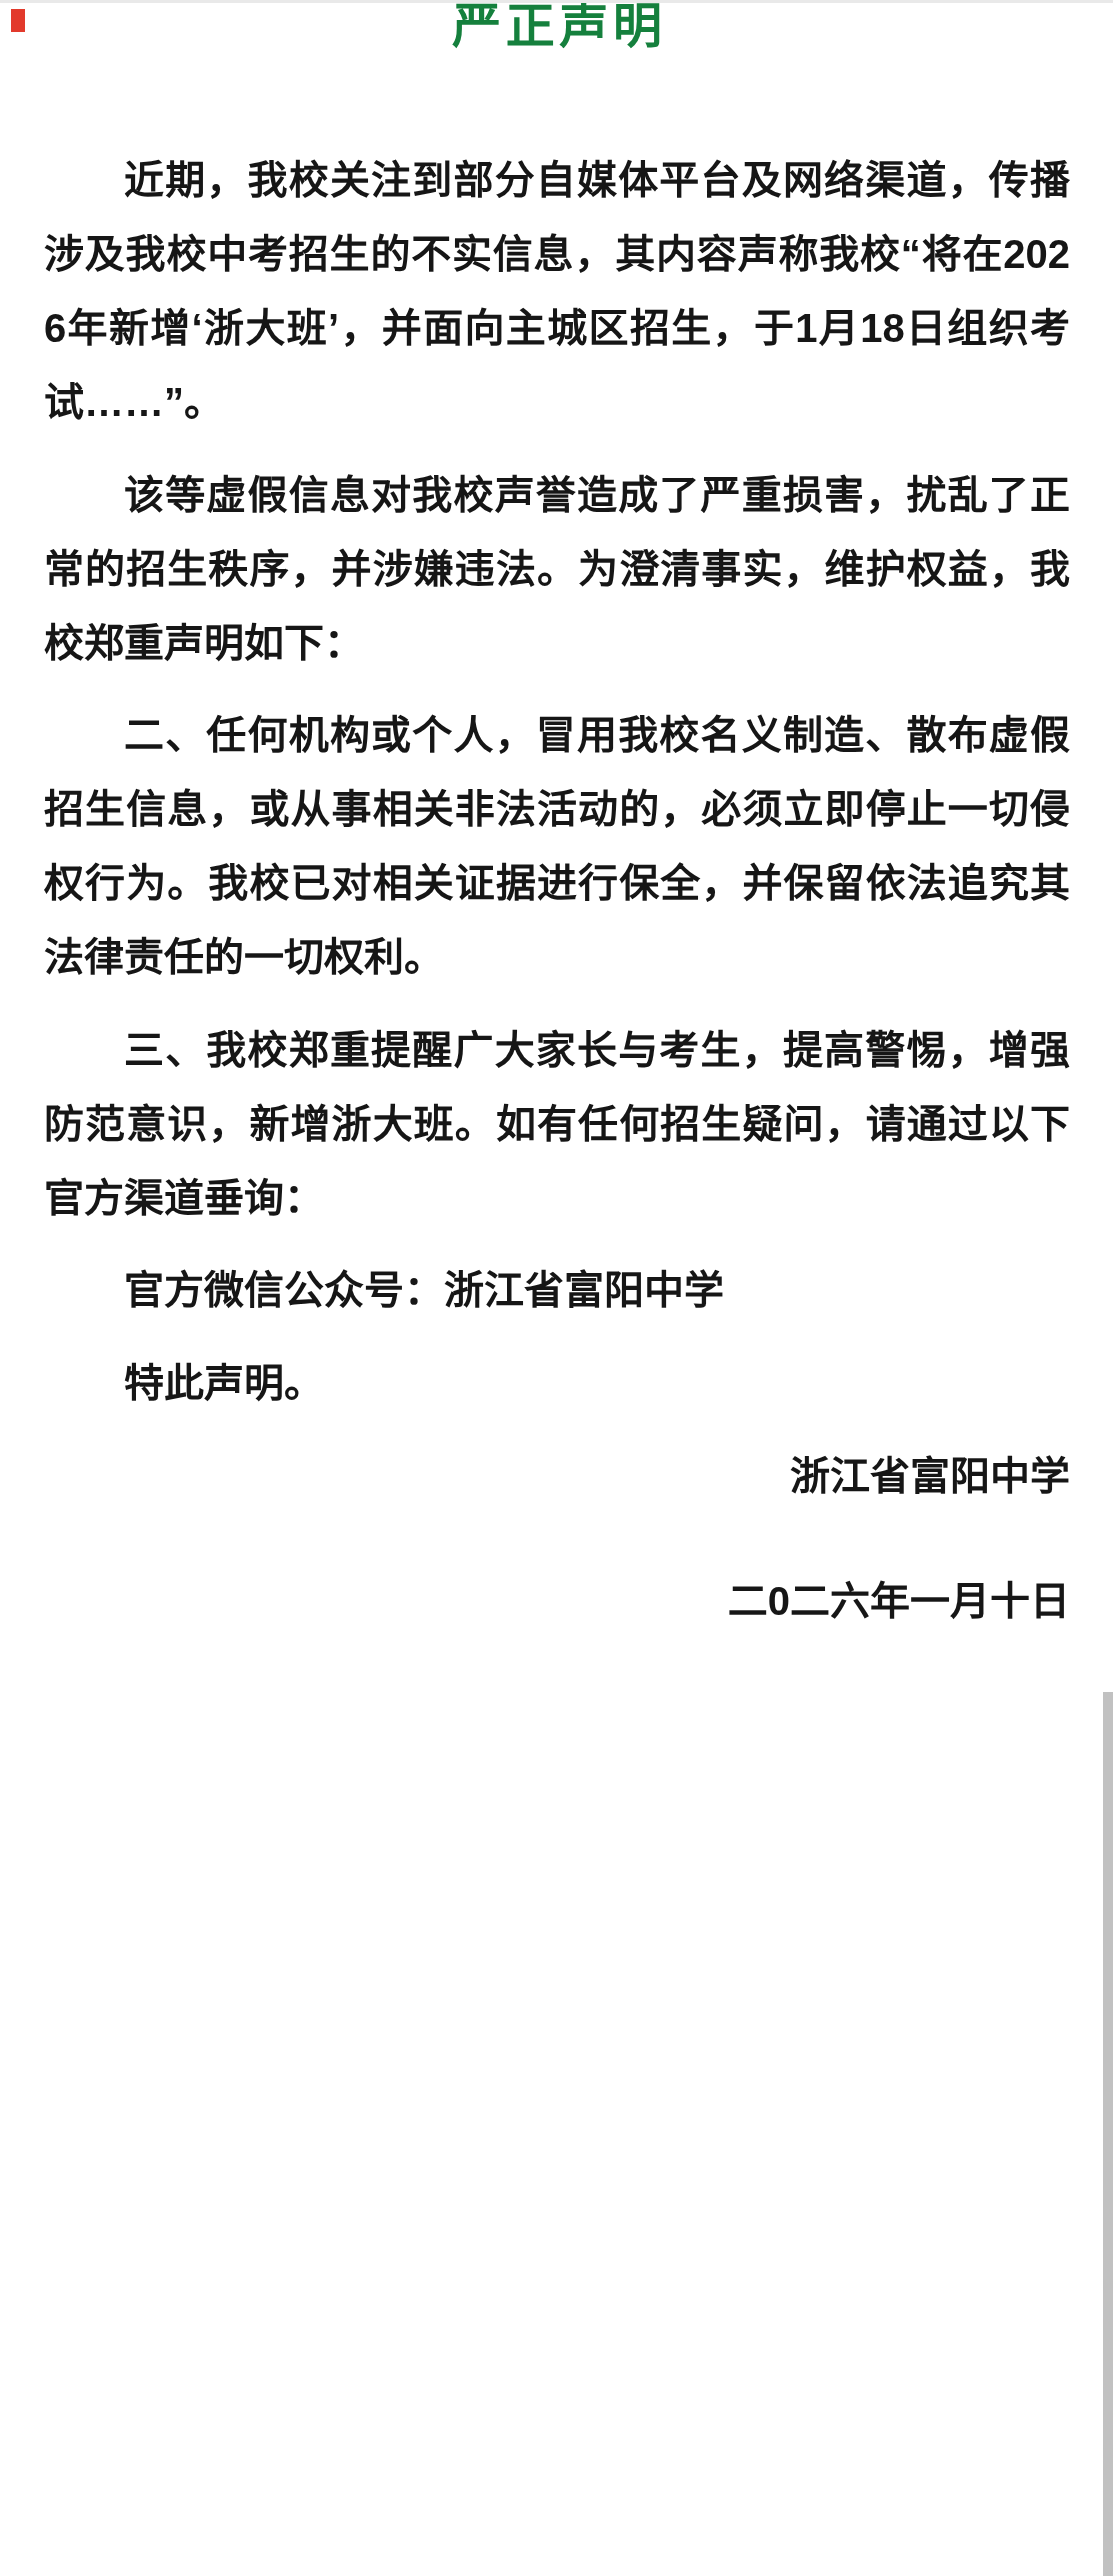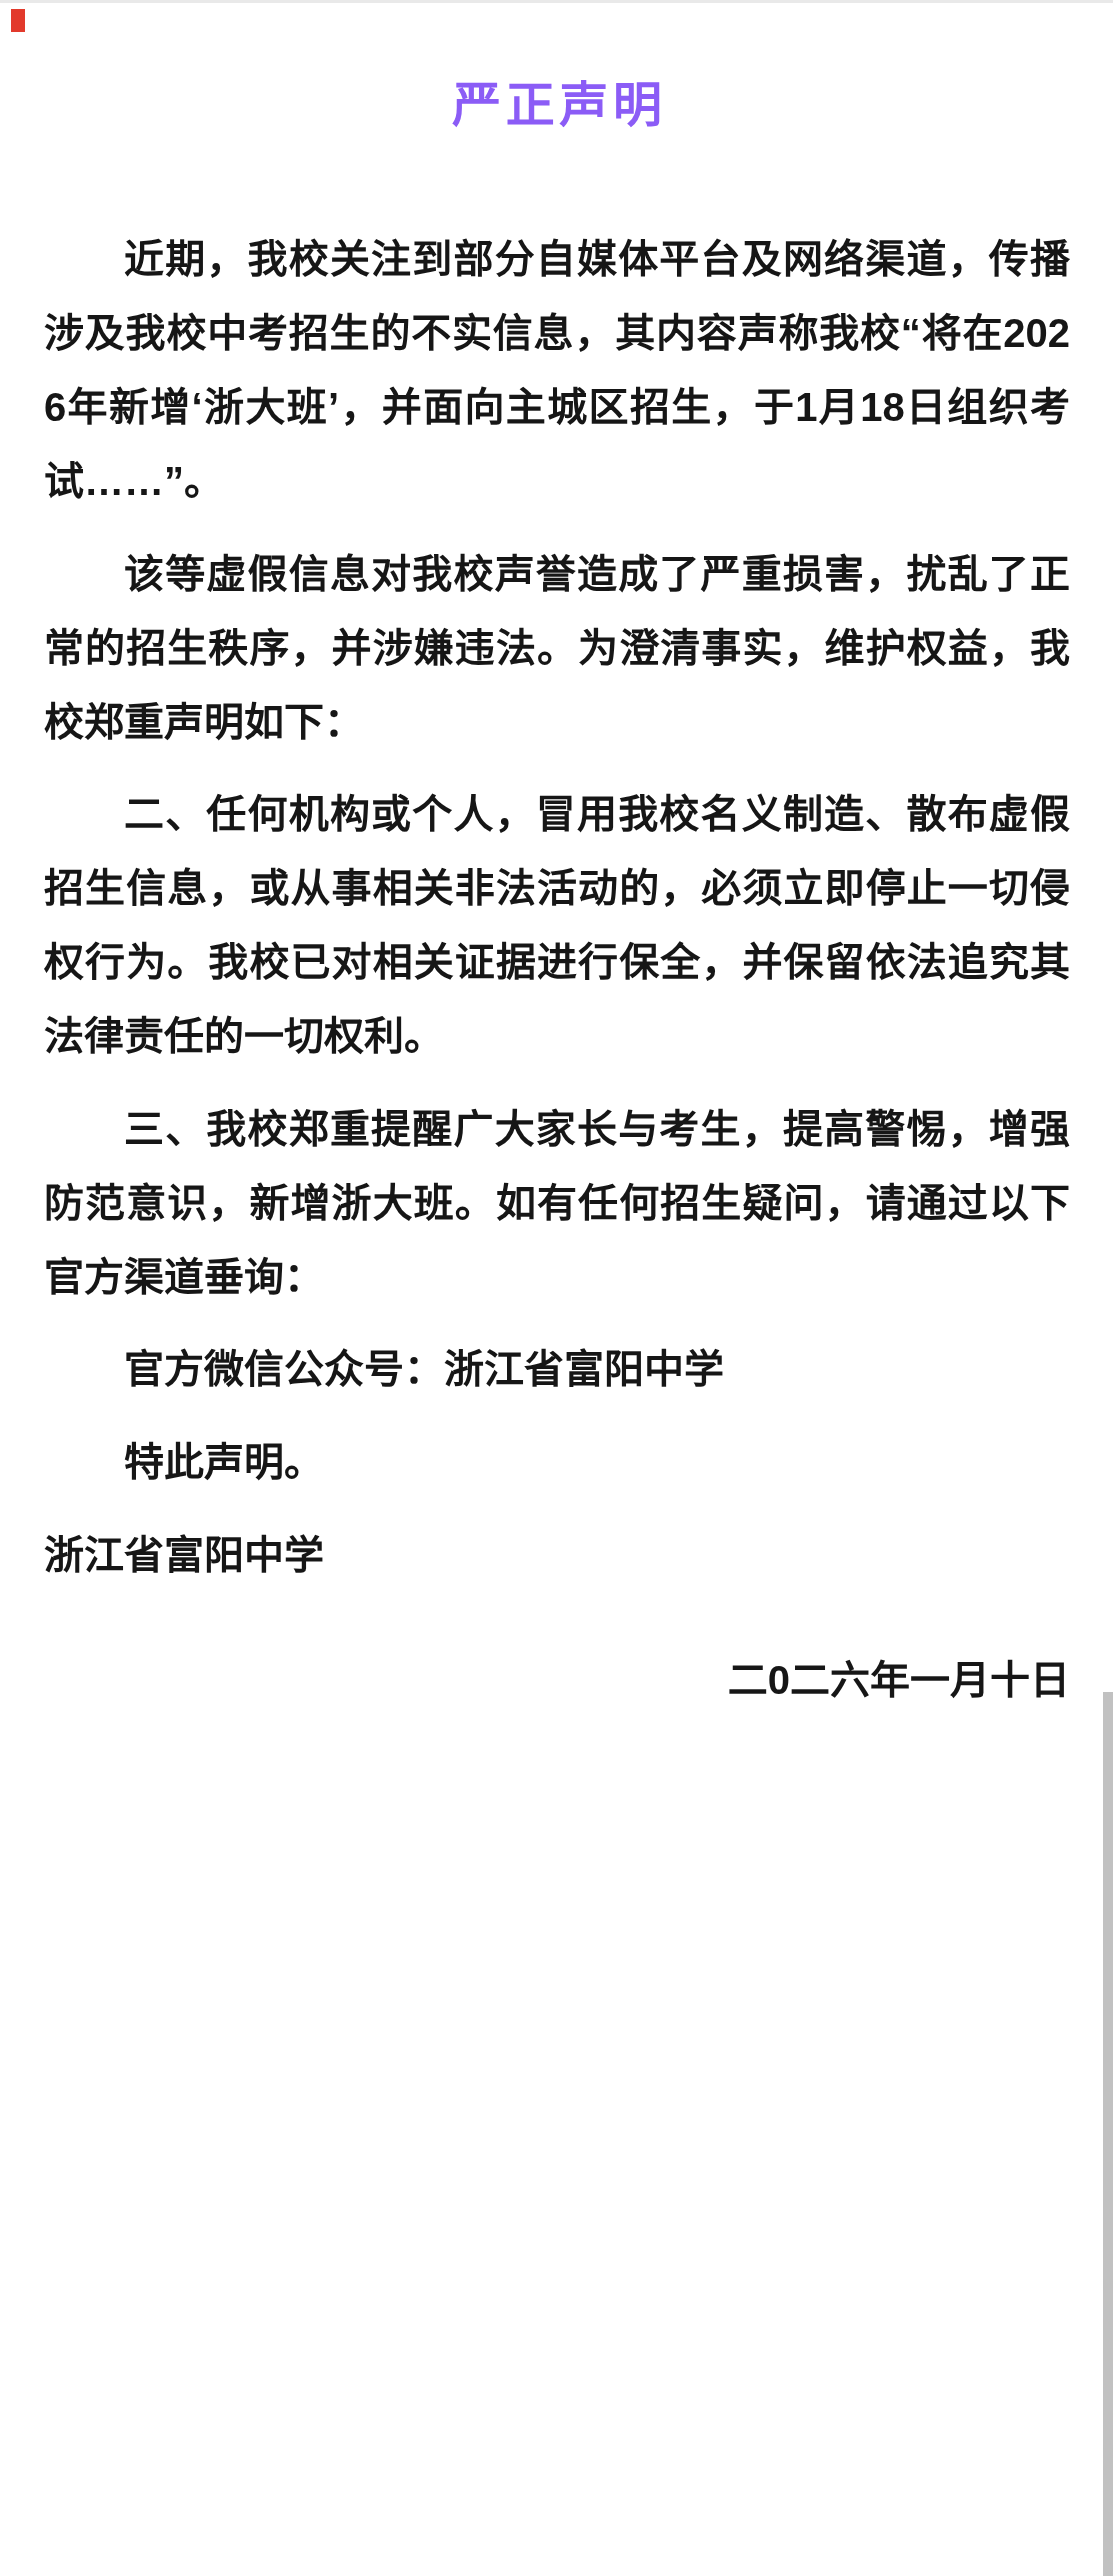--- a/index.html
+++ b/index.html
@@ -22,46 +22,46 @@
     background: #e9e9e9;
   }
   .red-mark {
     position: absolute;
     left: 10.8px; top: 8.5px;
     width: 14px; height: 23px;
     background: #e23a2c;
   }
   .title {
     margin: 0;
-    padding-top: 79px;
     font-size: 49px;
     line-height: 53px;
     font-weight: 700;
     text-align: center;
     letter-spacing: 4.6px;
     text-indent: 4.6px;
-    color: #8b5cf6;
+    color: #15803d;
   }
   .doc-body {
     padding: 0 44px 0 44px;
     font-size: 40px;
     line-height: 74px;
     font-weight: 700;
     text-align: justify;
     word-break: break-all;
     overflow-wrap: anywhere;
   }
   .doc-body p {
     margin: 18.6px 0 0 0;
     text-indent: 2em;
   }
   .doc-body p.first-para {
     margin-top: 90px;
   }
   .signature {
+    text-align: right;
     text-indent: 0 !important;
   }
   .date-line {
     text-align: right;
     text-indent: 0 !important;
     margin-top: 51px !important;
   }
   .scrollbar-thumb {
     position: absolute;
     right: 0;

